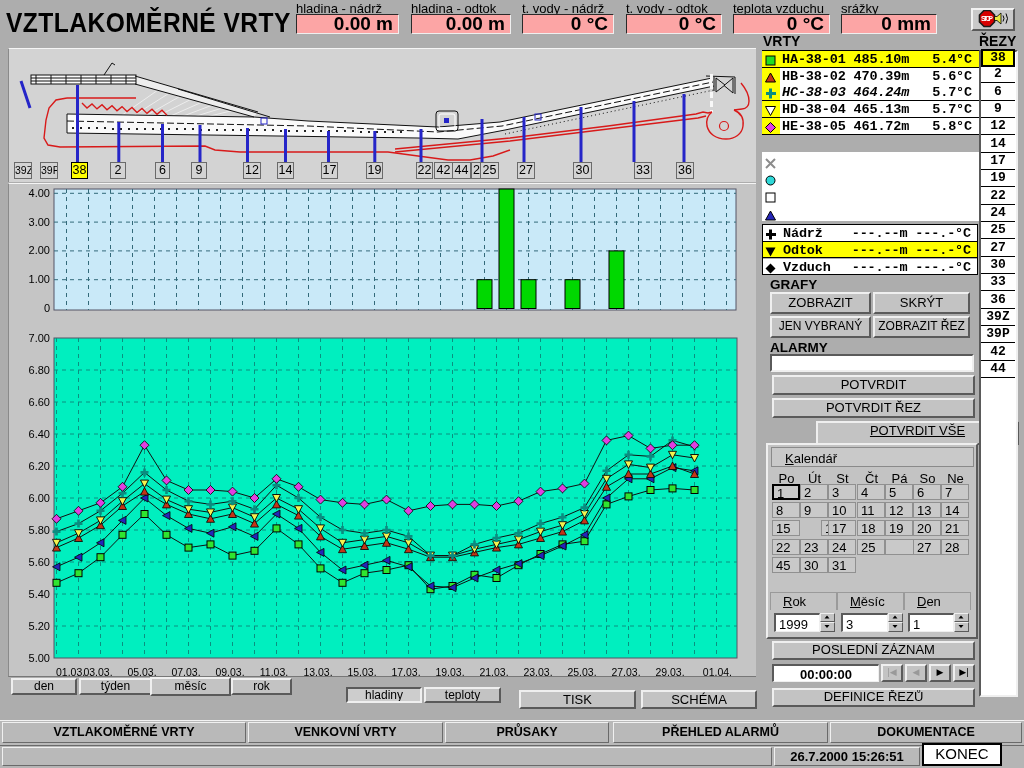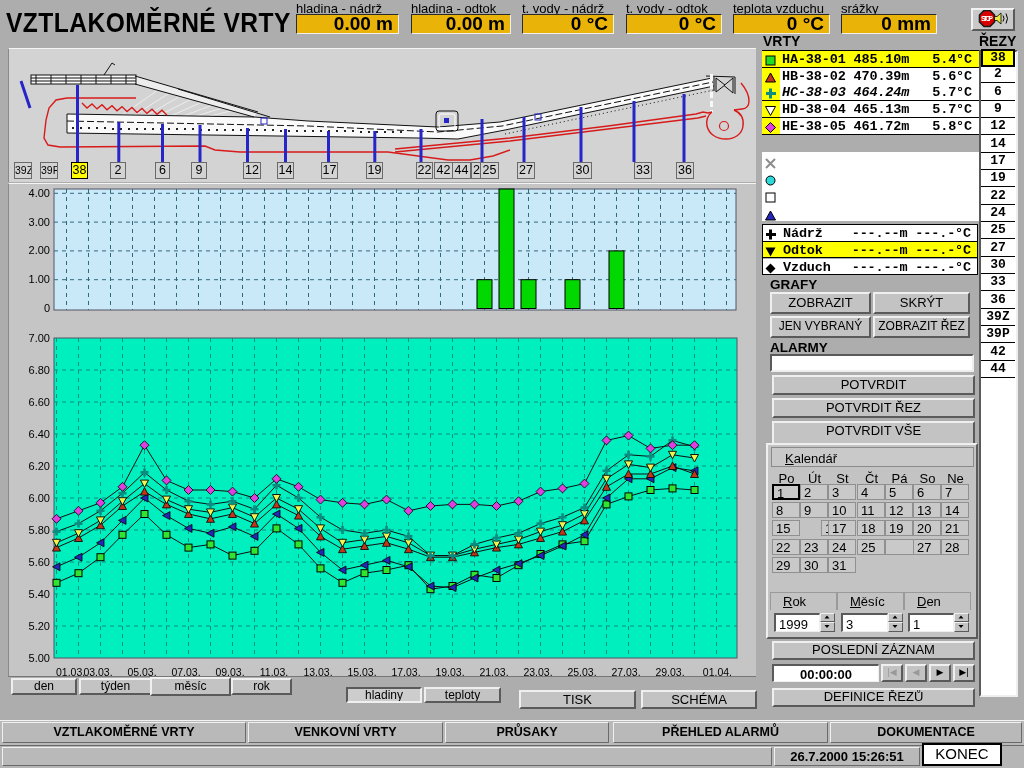--- a/index.html
+++ b/index.html
@@ -3,21 +3,21 @@
 <style>
 html,body{margin:0;padding:0;width:1024px;height:768px;overflow:hidden;
  background:#ADADAD;font-family:"Liberation Sans",sans-serif;}
 *{box-sizing:border-box;}
 .abs{position:absolute;}
 .btn{position:absolute;background:#C3C3C3;border-top:2px solid #EFEFEF;border-left:2px solid #EFEFEF;
  border-right:2px solid #5A5A5A;border-bottom:2px solid #5A5A5A;text-align:center;color:#000;
  white-space:nowrap;overflow:hidden;}
 .pressed{background:#CDCDCD;border-top:2px solid #5A5A5A;border-left:2px solid #5A5A5A;
  border-right:2px solid #EFEFEF;border-bottom:2px solid #EFEFEF;}
-.vbox{position:absolute;background:#eab308;border-top:1px solid #2A2A2A;border-left:1px solid #2A2A2A;
+.vbox{position:absolute;background:#fca5a5;border-top:1px solid #2A2A2A;border-left:1px solid #2A2A2A;
  border-right:1px solid #EFEFEF;border-bottom:1px solid #EFEFEF;font-weight:bold;text-align:right;}
 .mono{font-family:"Liberation Mono",monospace;font-weight:bold;}
 .u{text-decoration:underline;}
 </style></head>
 <body>
 <div style="position:absolute;left:0;top:0;width:1024px;height:768px;">
 <div class="abs" style="left:6px;top:8px;width:460px;height:32px;font-weight:bold;font-size:27px;white-space:nowrap;transform:scaleX(0.91);transform-origin:0 0;letter-spacing:0.5px;">VZTLAKOMĚRNÉ VRTY</div>
 <div class="abs" style="left:296px;top:1px;width:103px;height:13px;font-size:13px;">hladina - nádrž</div>
 <div class="vbox" style="left:296px;top:14px;width:103px;height:20px;font-size:19px;line-height:18px;padding-right:5px;">0.00 m</div>
 <div class="abs" style="left:411px;top:1px;width:100px;height:13px;font-size:13px;">hladina - odtok</div>
@@ -571,21 +571,21 @@
 </div>
 <div class="abs" style="left:770px;top:277px;width:80px;height:13px;font-weight:bold;font-size:13.5px;">GRAFY</div>
 <div class="btn" style="left:770px;top:292px;width:101px;height:22px;font-size:13px;line-height:17px;">ZOBRAZIT</div>
 <div class="btn" style="left:873px;top:292px;width:97px;height:22px;font-size:13px;line-height:17px;">SKRÝT</div>
 <div class="btn" style="left:770px;top:316px;width:101px;height:22px;font-size:12px;line-height:17px;">JEN VYBRANÝ</div>
 <div class="btn" style="left:873px;top:316px;width:97px;height:22px;font-size:12px;line-height:17px;">ZOBRAZIT ŘEZ</div>
 <div class="abs" style="left:770px;top:340px;width:80px;height:13px;font-weight:bold;font-size:13.5px;">ALARMY</div>
 <div class="abs" style="left:770px;top:354px;width:204px;height:18px;background:#fff;border-top:2px solid #5A5A5A;border-left:2px solid #5A5A5A;border-right:2px solid #EFEFEF;border-bottom:2px solid #EFEFEF;"></div>
 <div class="btn" style="left:772px;top:375px;width:203px;height:20px;font-size:13px;line-height:15px;">POTVRDIT</div>
 <div class="btn" style="left:772px;top:398px;width:203px;height:20px;font-size:13px;line-height:15px;">POTVRDIT ŘEZ</div>
-<div class="btn" style="left:772px;top:421px;width:203px;height:24px;font-size:13px;line-height:15px;">POTVRDIT VŠE</div>
+<div class="btn" style="left:816px;top:421px;width:203px;height:24px;font-size:13px;line-height:15px;text-decoration:underline;">POTVRDIT VŠE</div>
 <div class="abs" style="left:766px;top:443px;width:212px;height:196px;background:#C3C3C3;border-top:2px solid #EFEFEF;border-left:2px solid #EFEFEF;border-right:2px solid #5A5A5A;border-bottom:2px solid #5A5A5A;"></div>
 <div class="abs" style="left:771px;top:447px;width:203px;height:20px;background:#C9C9C9;border:1px solid #8A8A8A;font-size:13px;padding:3px 0 0 13px;"><span class="u">K</span>alendář</div>
 <div class="abs" style="left:773px;top:471px;width:27px;height:12px;font-size:13px;text-align:center;">Po</div>
 <div class="abs" style="left:801px;top:471px;width:27px;height:12px;font-size:13px;text-align:center;">Út</div>
 <div class="abs" style="left:829px;top:471px;width:27px;height:12px;font-size:13px;text-align:center;">St</div>
 <div class="abs" style="left:858px;top:471px;width:27px;height:12px;font-size:13px;text-align:center;">Čt</div>
 <div class="abs" style="left:886px;top:471px;width:27px;height:12px;font-size:13px;text-align:center;">Pá</div>
 <div class="abs" style="left:914px;top:471px;width:27px;height:12px;font-size:13px;text-align:center;">So</div>
 <div class="abs" style="left:942px;top:471px;width:27px;height:12px;font-size:13px;text-align:center;">Ne</div>
 <div class="abs" style="left:772px;top:484px;width:28px;height:16px;background:#C9C9C9;border:2px solid #000;font-size:13px;padding-left:3px;">1</div>
@@ -609,21 +609,21 @@
 <div class="abs" style="left:885px;top:520px;width:28px;height:16px;background:#C9C9C9;border:1px solid #909090;font-size:13px;padding-left:3px;">19</div>
 <div class="abs" style="left:913px;top:520px;width:28px;height:16px;background:#C9C9C9;border:1px solid #909090;font-size:13px;padding-left:3px;">20</div>
 <div class="abs" style="left:941px;top:520px;width:28px;height:16px;background:#C9C9C9;border:1px solid #909090;font-size:13px;padding-left:3px;">21</div>
 <div class="abs" style="left:772px;top:539px;width:28px;height:16px;background:#C9C9C9;border:1px solid #909090;font-size:13px;padding-left:3px;">22</div>
 <div class="abs" style="left:800px;top:539px;width:28px;height:16px;background:#C9C9C9;border:1px solid #909090;font-size:13px;padding-left:3px;">23</div>
 <div class="abs" style="left:828px;top:539px;width:28px;height:16px;background:#C9C9C9;border:1px solid #909090;font-size:13px;padding-left:3px;">24</div>
 <div class="abs" style="left:857px;top:539px;width:28px;height:16px;background:#C9C9C9;border:1px solid #909090;font-size:13px;padding-left:3px;">25</div>
 <div class="abs" style="left:885px;top:539px;width:52px;height:16px;background:#C9C9C9;border:1px solid #909090;font-size:13px;padding-left:3px;text-align:right;">26</div>
 <div class="abs" style="left:913px;top:539px;width:28px;height:16px;background:#C9C9C9;border:1px solid #909090;font-size:13px;padding-left:3px;">27</div>
 <div class="abs" style="left:941px;top:539px;width:28px;height:16px;background:#C9C9C9;border:1px solid #909090;font-size:13px;padding-left:3px;">28</div>
-<div class="abs" style="left:772px;top:557px;width:28px;height:16px;background:#C9C9C9;border:1px solid #909090;font-size:13px;padding-left:3px;">29</div>
+<div class="abs" style="left:772px;top:557px;width:28px;height:16px;background:#C9C9C9;border:1px solid #909090;font-size:13px;padding-left:3px;">45</div>
 <div class="abs" style="left:800px;top:557px;width:28px;height:16px;background:#C9C9C9;border:1px solid #909090;font-size:13px;padding-left:3px;">30</div>
 <div class="abs" style="left:828px;top:557px;width:28px;height:16px;background:#C9C9C9;border:1px solid #909090;font-size:13px;padding-left:3px;">31</div>
 <div class="abs" style="left:770px;top:592px;width:67px;height:18px;border:1px solid #9A9A9A;border-bottom:none;"></div>
 <div class="abs" style="left:783px;top:594px;font-size:13px;"><span class="u">R</span>ok</div>
 <div class="abs" style="left:774px;top:613px;width:46px;height:19px;background:#fff;border-top:2px solid #5A5A5A;border-left:2px solid #5A5A5A;border-right:1px solid #EFEFEF;border-bottom:1px solid #EFEFEF;font-size:13px;padding:2px 0 0 3px;">1999</div>
 <div class="abs" style="left:820px;top:613px;width:15px;height:19px;">
       <div style="position:absolute;left:0;top:0;width:15px;height:9px;background:#C3C3C3;border:1px solid;border-color:#EFEFEF #5A5A5A #5A5A5A #EFEFEF;">
         <svg width="13" height="7" style="display:block">
           <polygon points="6,1.5 8.5,4.5 3.5,4.5" fill="#000"></polygon>
         </svg>

